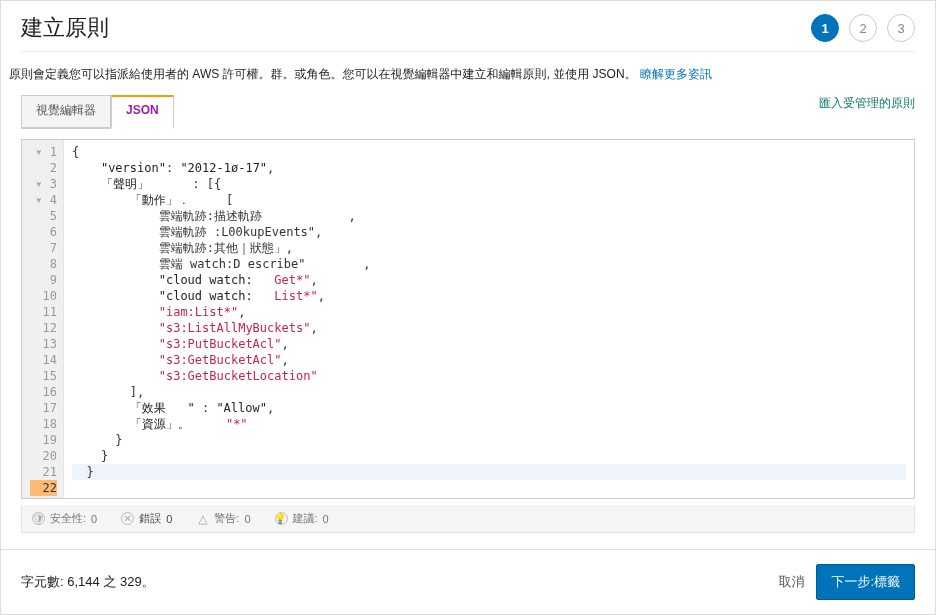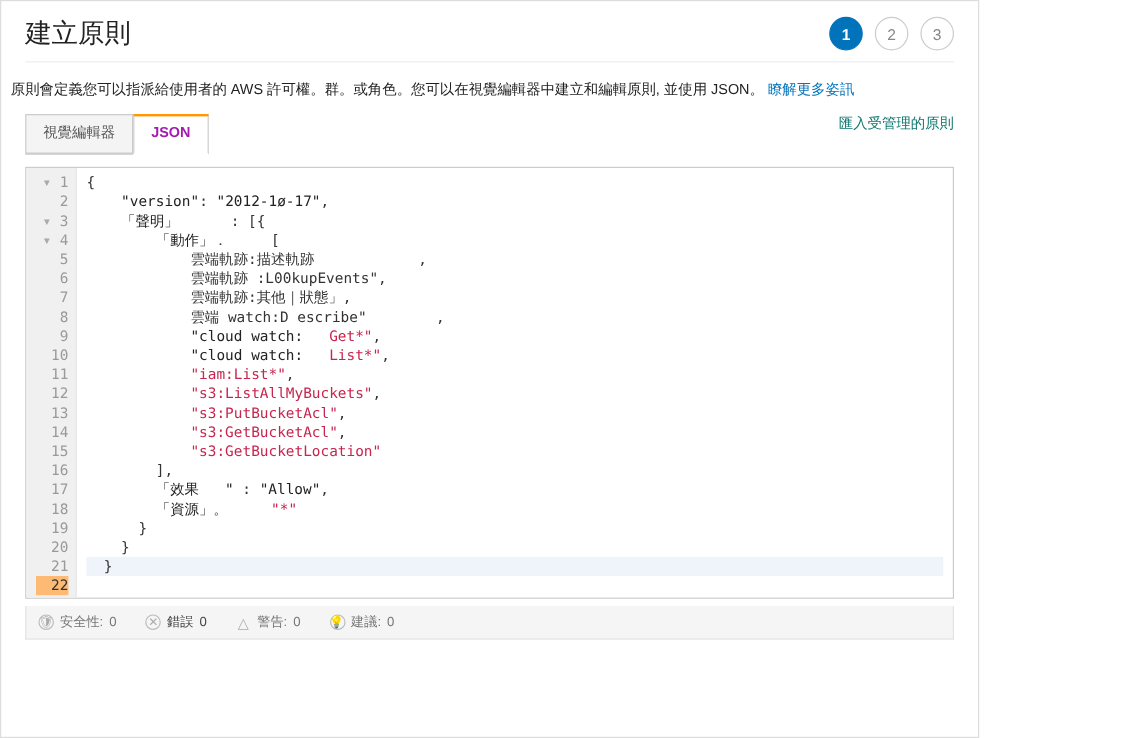--- a/index.html
+++ b/index.html
@@ -1,17 +1,17 @@
 <!DOCTYPE html>
 <html><head>
 <meta charset="utf-8">
 <style>
   * { box-sizing: border-box; margin: 0; padding: 0; }
   html, body { width: 938px; height: 615px; font-family: "Helvetica Neue", Arial, sans-serif; font-size: 13px; color: #333; background: #fff; }
-  .page { width: 816px; height: 615px; border: 1px solid #ddd; position: relative; display: flex; flex-direction: column; }
+  .page { width: 936px; height: 615px; border: 1px solid #ddd; position: relative; display: flex; flex-direction: column; }
   .header-row { display: flex; justify-content: space-between; align-items: center; padding: 12px 20px 8px 20px; }
   .title { font-size: 22px; font-weight: 400; color: #222; }
   .steps { display: flex; gap: 10px; align-items: center; }
   .step { width: 28px; height: 28px; border-radius: 50%; display: flex; align-items: center; justify-content: center; font-size: 13px; color: #888; border: 1px solid #ccc; background: #fff; }
   .step.active { background: #0073bb; border-color: #0073bb; color: #fff; font-weight: 600; }
   .divider { border-top: 1px solid #eee; margin: 0 20px; }
   .desc { padding: 14px 20px 2px 8px; font-size: 12px; color: #222; }
   .desc .link { color: #0073bb; }
   .tabrow { display: flex; align-items: flex-start; justify-content: space-between; padding: 10px 20px 0 20px; }
   .tabs { display: flex; }
@@ -136,14 +136,26 @@
     <span>警告:</span>
     <span>0</span>
   </span>
   <span class="item">
     <span class="ico">💡</span>
     <span>建議:</span>
     <span>0</span>
   </span>
 </div>
 
+<div class="footer">
+  <div class="charcount">
+    <span>字元數:</span>
+    <span>6,144</span>
+    <span>之</span>
+    <span>329</span>。
+  </div>
+  <div class="actions">
+    <span class="cancel">取消</span>
+    <span class="next">下一步:標籤</span>
+  </div>
+</div>
 
 </div>
 
 </body></html>

